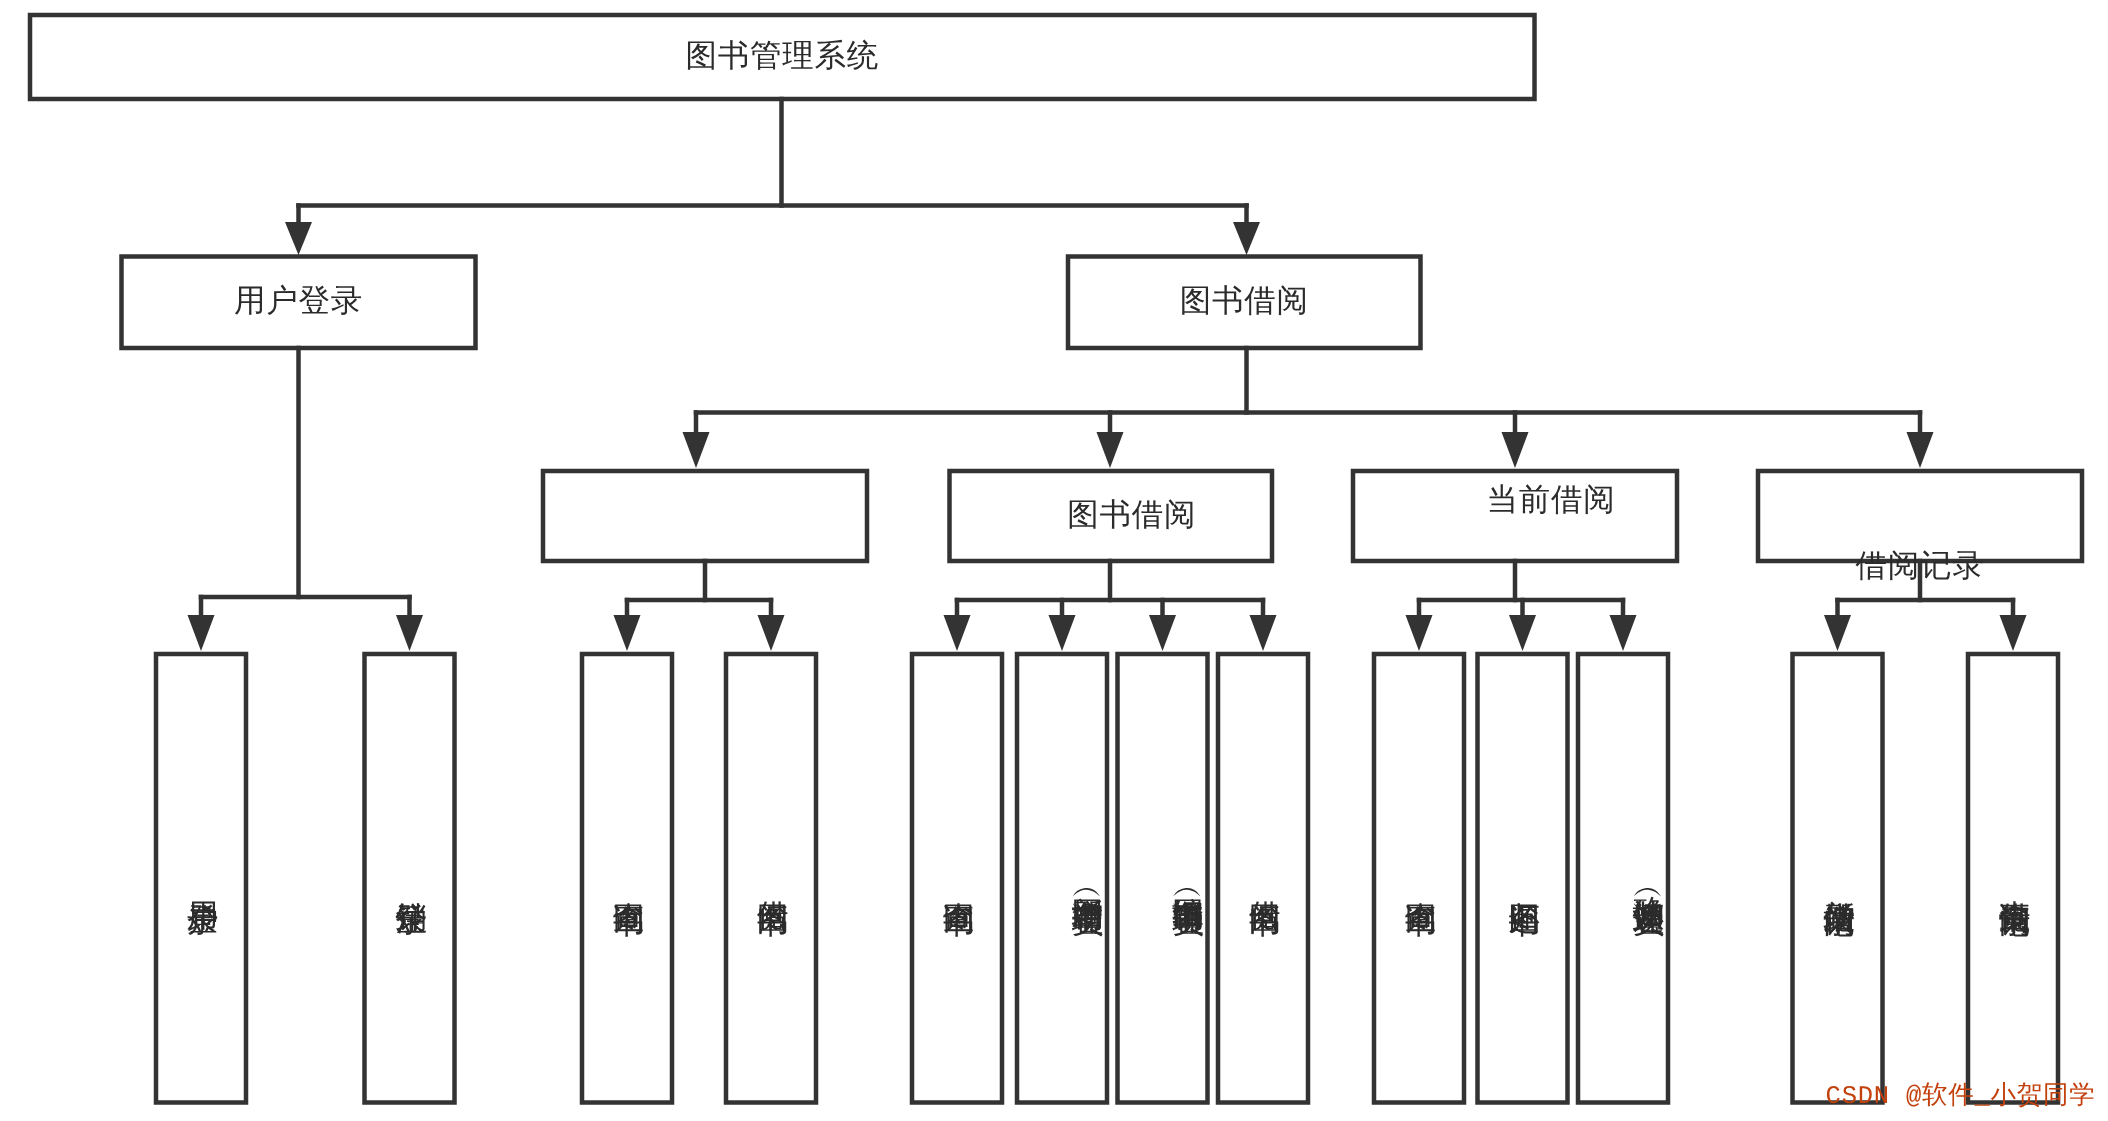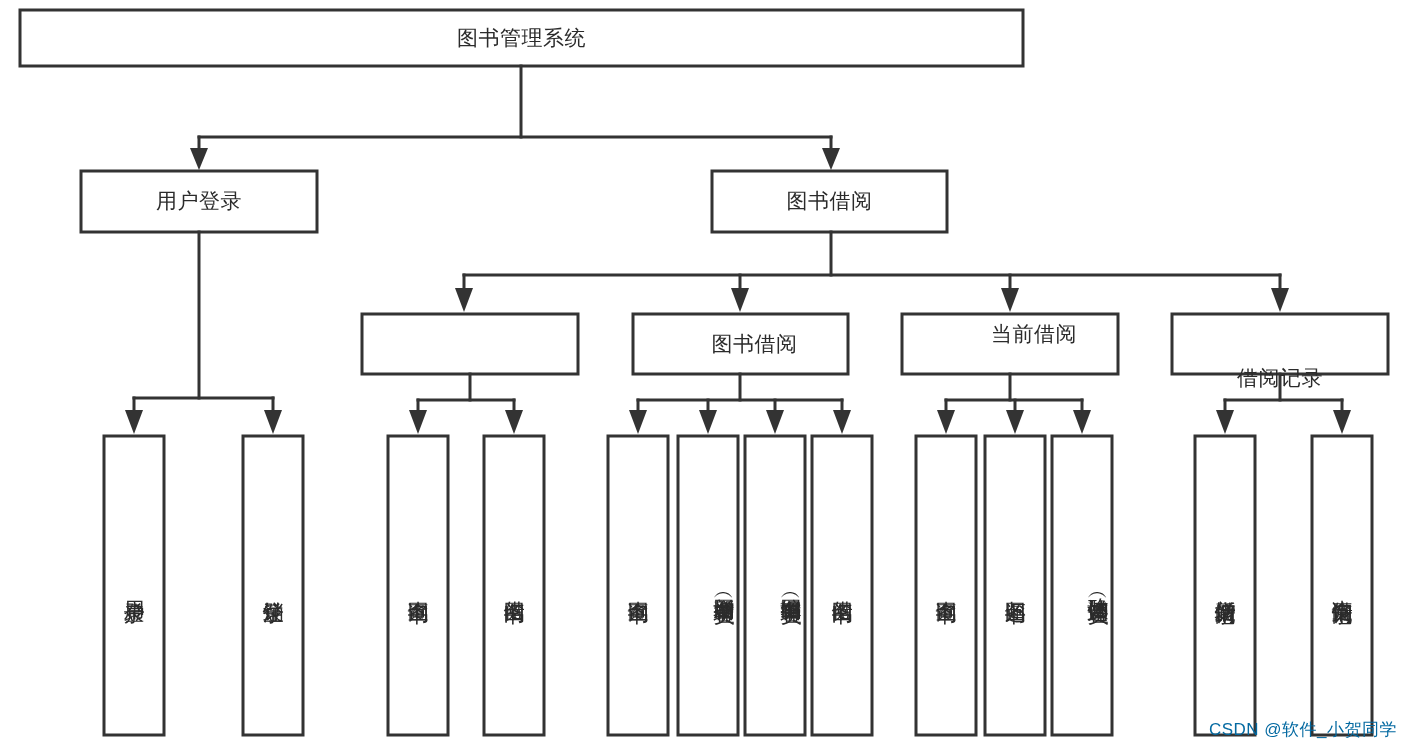--- a/index.html
+++ b/index.html
@@ -64,22 +64,22 @@
     font-size: 21px;
     line-height: 1.35;
     letter-spacing: 1px;
     padding: 4px 0;
   }
   .watermark {
     position: absolute;
     right: 8px;
     bottom: 6px;
     font-size: 17px;
-    color: #0369a1;
-    font-family: Liberation Sans, sans-serif;
+    color: #c2410c;
+    font-family: Liberation Mono, monospace;
     letter-spacing: 0.5px;
     white-space: nowrap;
   }
 </style>
 </head>
 <body>
 
 <div id="diagram-root">
 
   <svg id="flow" viewBox="0 0 1405 747">

